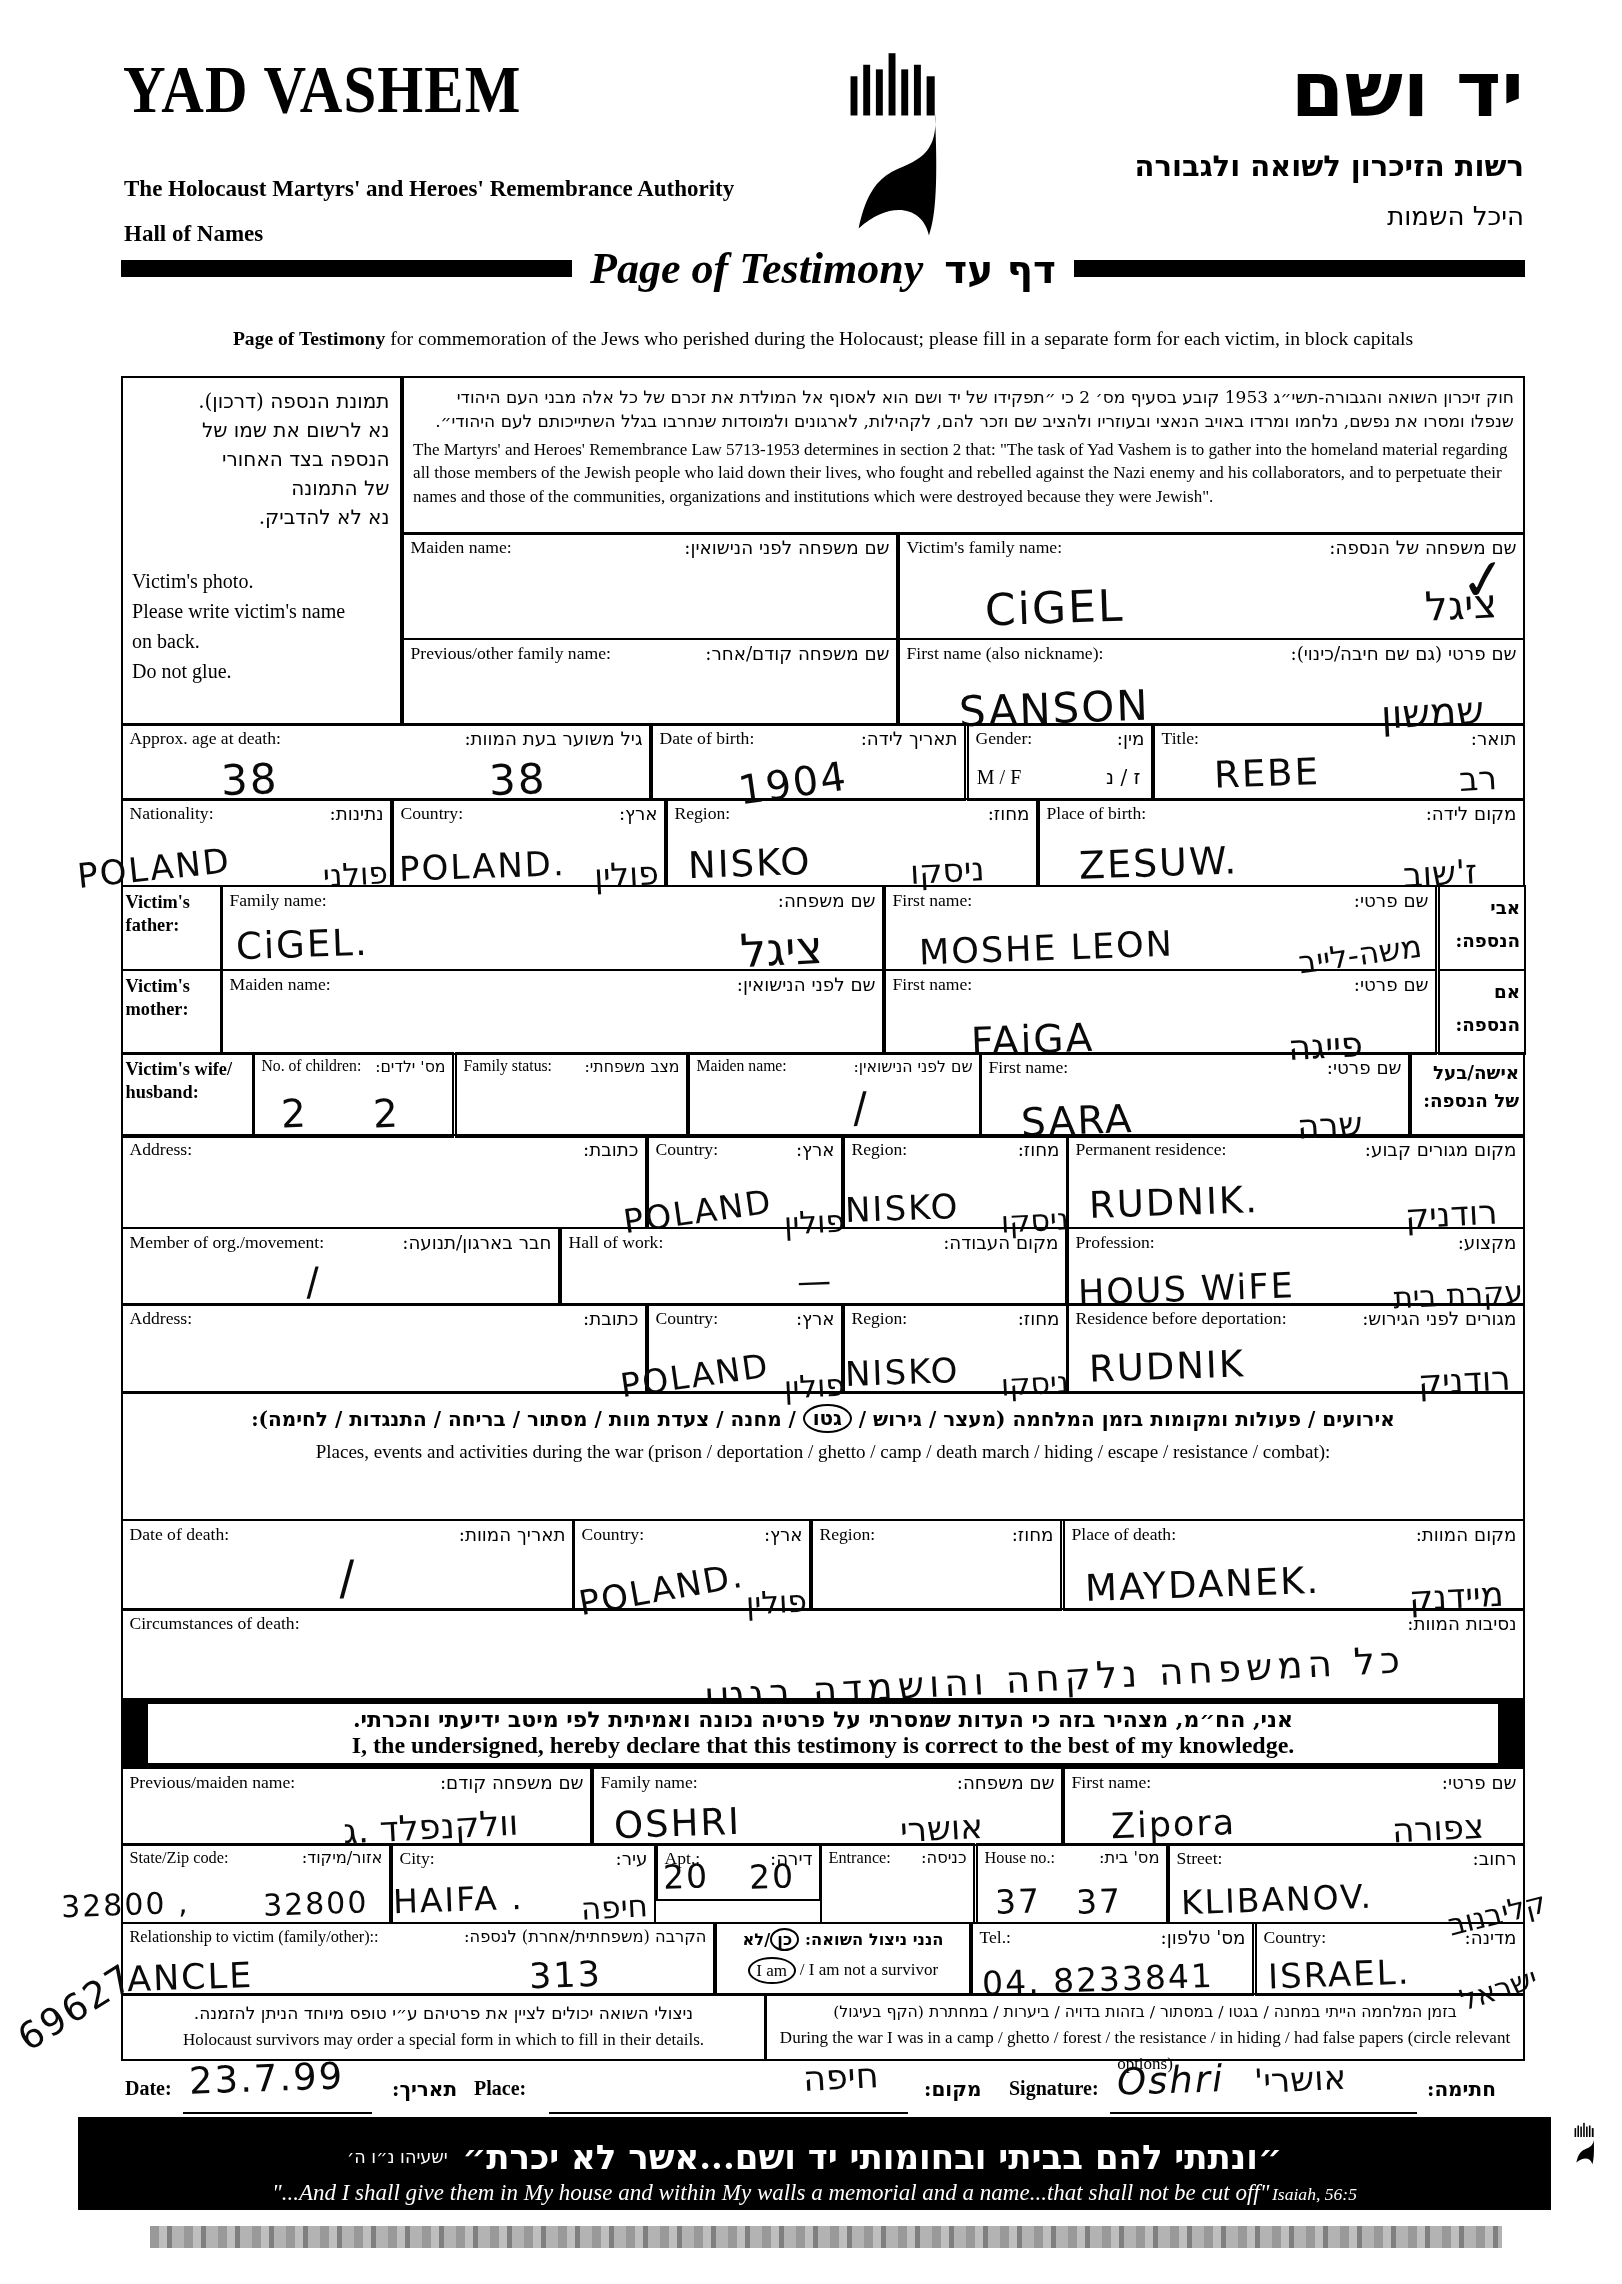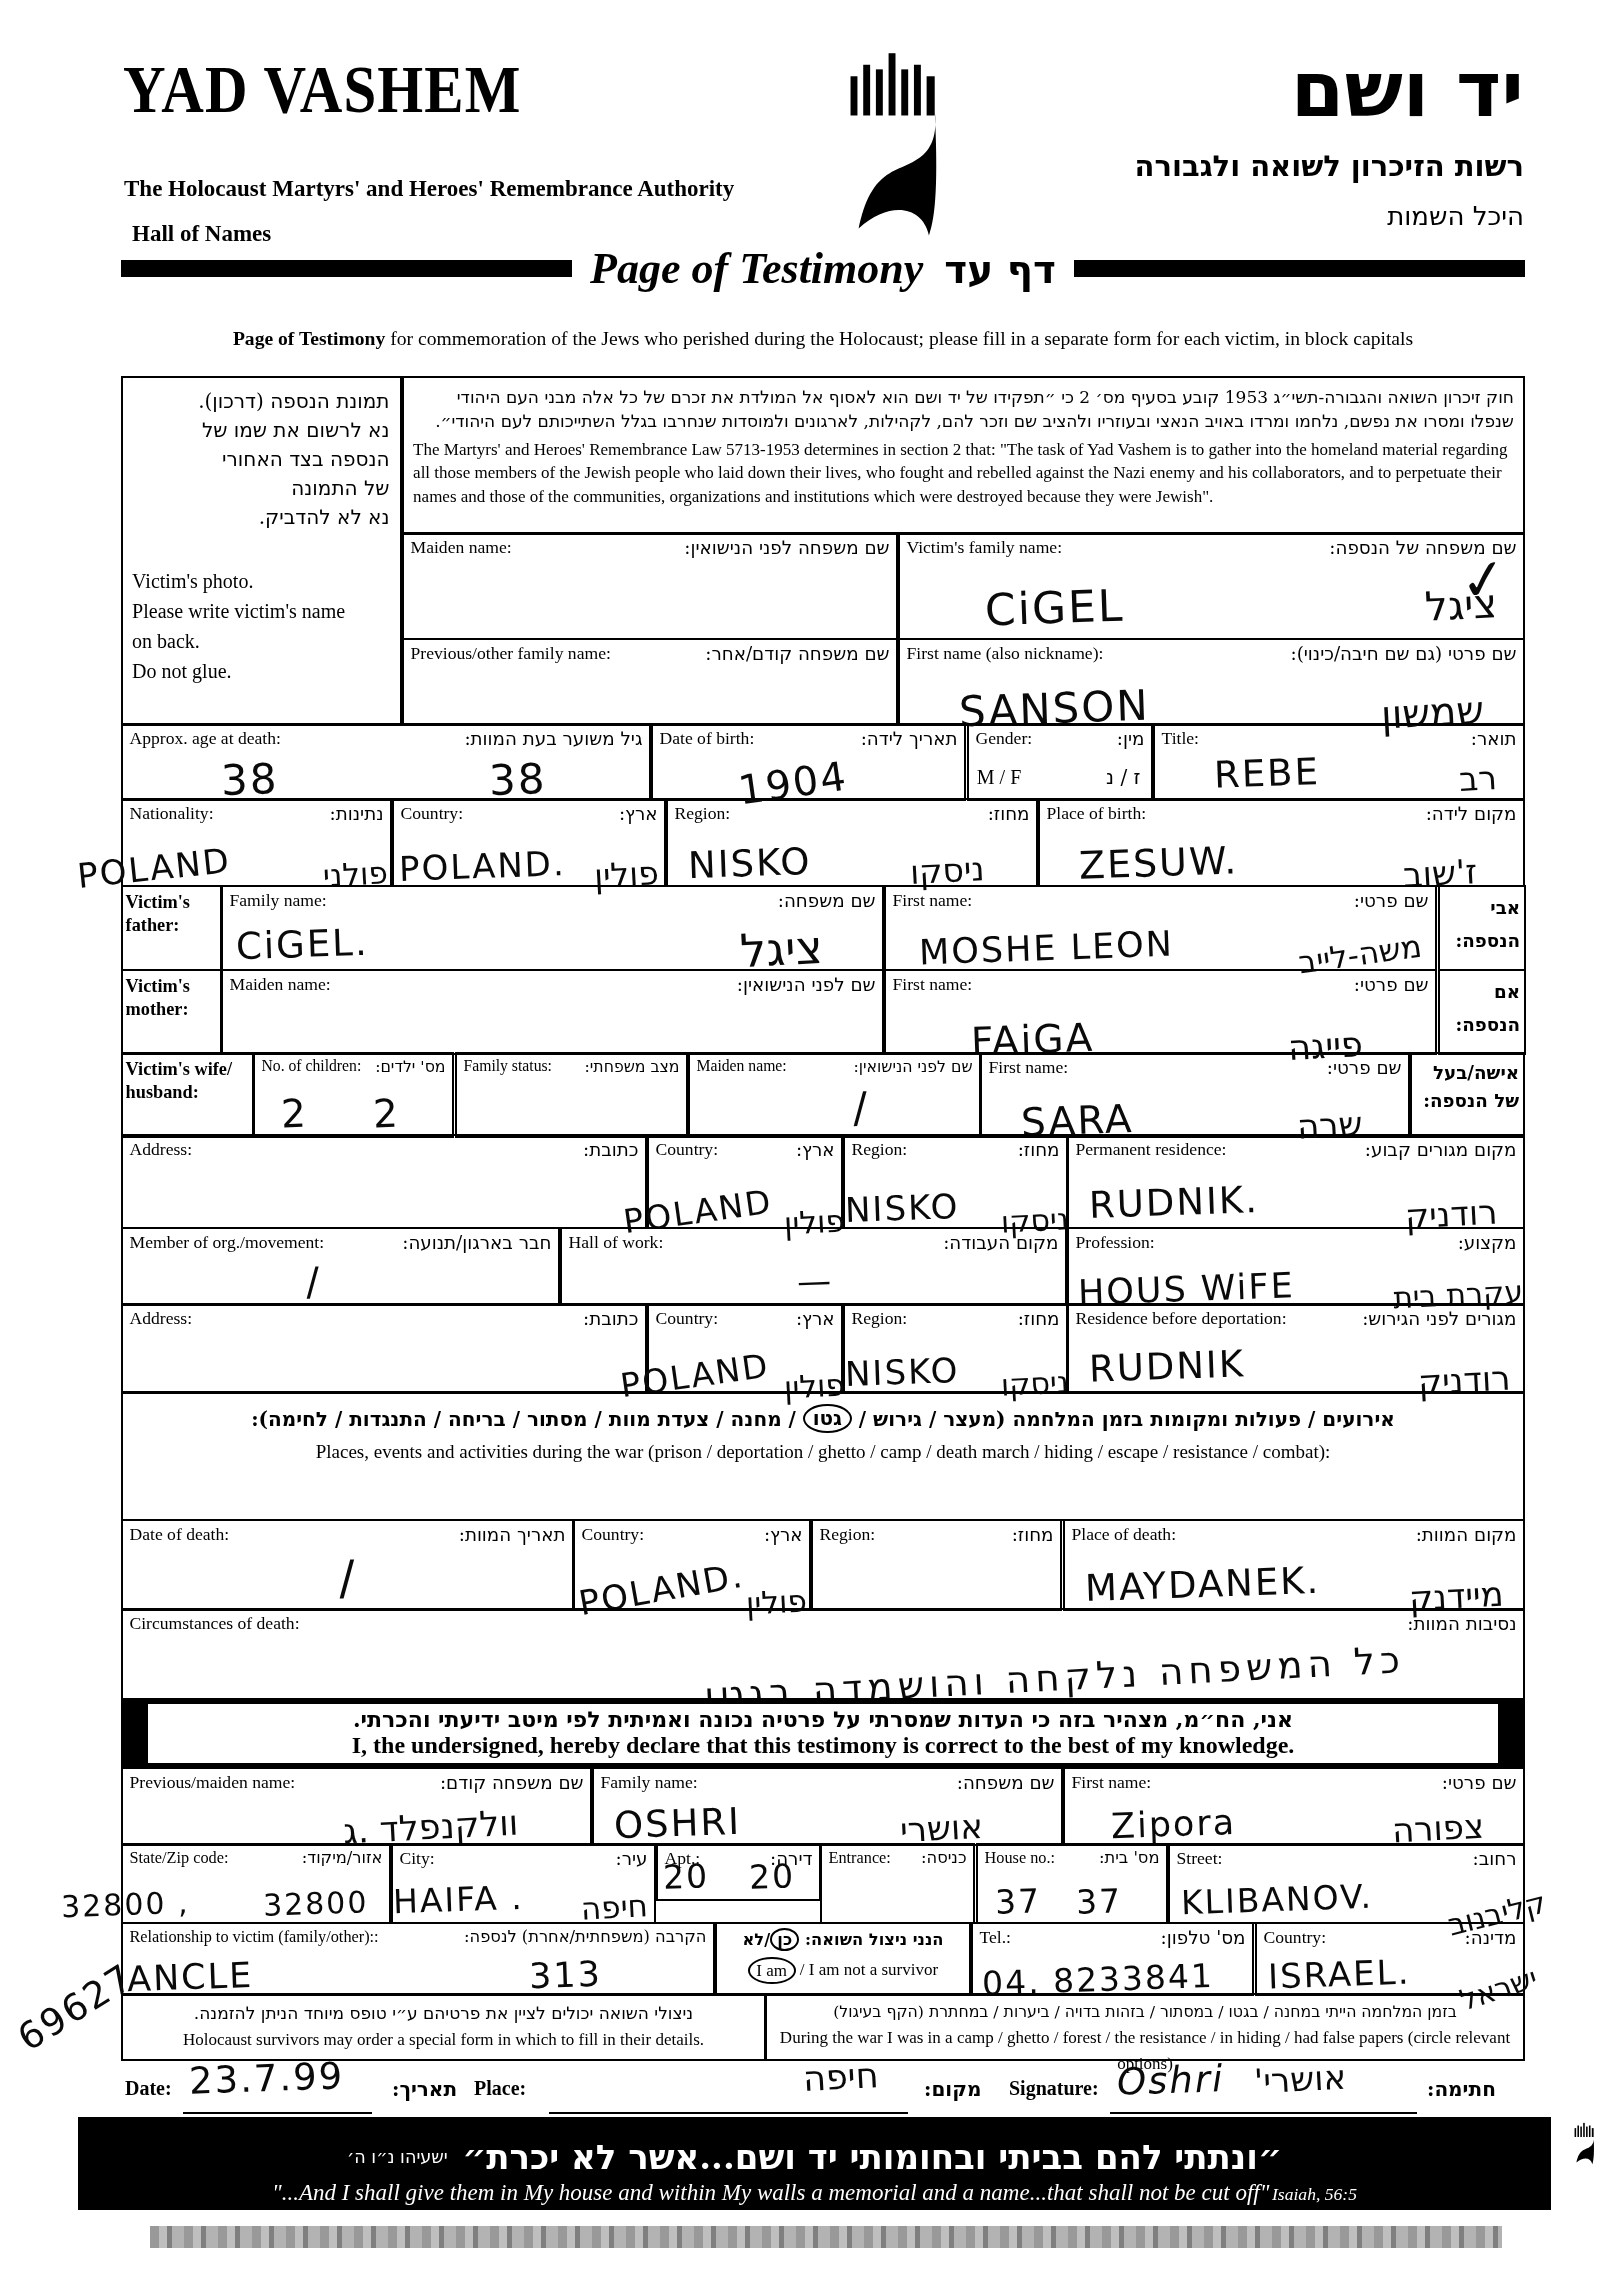--- a/index.html
+++ b/index.html
@@ -28,21 +28,21 @@
   .greybar{position:absolute;left:150px;top:2226px;width:1352px;height:22px;opacity:.75;
     background:repeating-linear-gradient(90deg,#777 0 9.1px,#a9a9a9 9.1px 17px,#555 17px 22px,#999 22px 34px);}
 </style>
 </head>
 <body>
 
 <div id="page">
 
   <div class="abs" style="left:123px;top:51px;font-size:67px;font-weight:bold;letter-spacing:1.3px;transform:scaleX(.88);transform-origin:left top;">YAD VASHEM</div>
   <div class="abs" style="left:124px;top:176px;font-size:23px;font-weight:bold;">The Holocaust Martyrs' and Heroes' Remembrance Authority</div>
-  <div class="abs" style="left:132px;top:221px;font-size:23px;font-weight:bold;">Hall of Names</div>
+  <div class="abs" style="left:124px;top:221px;font-size:23px;font-weight:bold;">Hall of Names</div>
 
   <div class="abs" style="left:843px;top:44px;">
     <svg width="105" height="196" viewBox="0 0 90 170">
       <g fill="#000">
         <rect x="6" y="28" width="6" height="34"></rect>
         <rect x="17" y="18" width="6" height="44"></rect>
         <rect x="28" y="22" width="6" height="40"></rect>
         <rect x="39" y="8" width="6" height="54"></rect>
         <rect x="50" y="22" width="6" height="40"></rect>
         <rect x="61" y="18" width="6" height="44"></rect>

